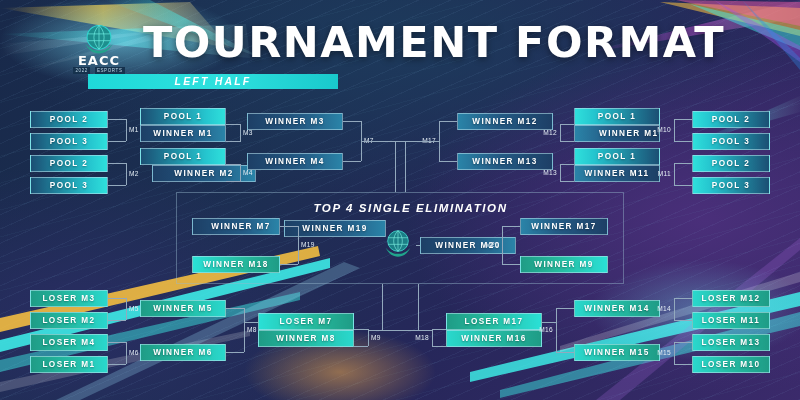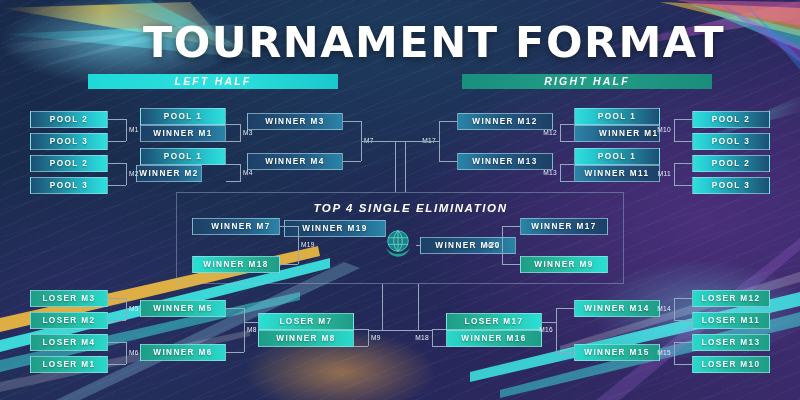--- a/index.html
+++ b/index.html
@@ -170,44 +170,56 @@
     <polygon points="800,292 470,372 470,382 800,306" fill="#3ff6ee" opacity=".8"></polygon>
     <polygon points="800,312 500,390 500,398 800,326" fill="#3ff6ee" opacity=".45"></polygon>
     <polygon points="800,272 560,346 560,352 800,282" fill="#ffffff" opacity=".2"></polygon>
     <polygon points="620,400 800,250 800,238 596,400" fill="#b06fe8" opacity=".22"></polygon>
 
     <ellipse cx="120" cy="40" rx="120" ry="46" fill="url(#glow1)"></ellipse>
     <ellipse cx="340" cy="372" rx="96" ry="42" fill="url(#glow2)"></ellipse>
     <ellipse cx="700" cy="310" rx="110" ry="50" fill="url(#glow1)" opacity=".6"></ellipse>
   </svg>
 
+  <div class="logo-block">
+    <svg class="logo-ball" viewBox="0 0 40 40">
+      <circle cx="20" cy="18" r="14" fill="#1d8e8e"></circle>
+      <circle cx="20" cy="18" r="14" fill="none" stroke="#2fd6cf" stroke-width="1.2"></circle>
+      <path d="M20 4 L20 32 M20 4 C12 12 12 24 20 32 M20 4 C28 12 28 24 20 32 M7 14 L33 14 M7 22 L33 22" stroke="#6ff0e4" stroke-width="1" fill="none" opacity=".8"></path>
+      <path d="M4 26 C8 34 14 37 20 37 C26 37 32 34 36 26 C30 33 24 34 20 34 C16 34 10 33 4 26 Z" fill="#23a38c"></path>
+    </svg>
+    <div class="logo-text">EACC</div>
+    <div class="logo-sub">
+      <span>2022</span>
+      <span>ESPORTS</span>
+    </div>
+  </div>
 
   <div class="title">TOURNAMENT FORMAT</div>
 
   <div class="half-bar" id="bar-left">LEFT HALF</div>
-  <div class="half-bar" id="bar-right">RIGHT HALF</div>
 
   <div class="center-panel"></div>
   <div class="center-title">TOP 4  SINGLE ELIMINATION</div>
   <svg class="center-emblem" viewBox="0 0 40 40">
     <circle cx="20" cy="17" r="12.5" fill="#1b7f86"></circle>
     <circle cx="20" cy="17" r="12.5" fill="none" stroke="#3fd9cf" stroke-width="1"></circle>
     <path d="M20 4.5 L20 29.5 M20 4.5 C13 11 13 23 20 29.5 M20 4.5 C27 11 27 23 20 29.5 M8 13 L32 13 M8 21 L32 21" stroke="#7ff0e2" stroke-width=".9" fill="none" opacity=".85"></path>
     <path d="M5 25 C9 33 14.5 36 20 36 C25.5 36 31 33 35 25 C29.5 31.5 24 32.5 20 32.5 C16 32.5 10.5 31.5 5 25 Z" fill="#20a48c"></path>
   </svg>
 
   <div id="boxes">
       <div class="bx g-cyan" style="left: 30px; top: 111px; width: 78px;">POOL 2</div>
       <div class="bx g-cyan" style="left: 30px; top: 133px; width: 78px;">POOL 3</div>
       <div class="bx g-cyan" style="left: 30px; top: 155px; width: 78px;">POOL 2</div>
       <div class="bx g-cyan" style="left: 30px; top: 177px; width: 78px;">POOL 3</div>
       <div class="bx g-cyan" style="left: 140px; top: 108px; width: 86px;">POOL 1</div>
       <div class="bx g-drk" style="left: 140px; top: 125px; width: 86px;">WINNER M1</div>
       <div class="bx g-cyan" style="left: 140px; top: 148px; width: 86px;">POOL 1</div>
-      <div class="bx g-drk" style="left: 136px; top: 165px; width: 66px;">WINNER M2</div>
+      <div class="bx g-drk" style="left: 152px; top: 165px; width: 104px;">WINNER M2</div>
       <div class="bx g-drk" style="left: 247px; top: 113px; width: 96px;">WINNER M3</div>
       <div class="bx g-drk" style="left: 247px; top: 153px; width: 96px;">WINNER M4</div>
       <div class="bx g-cyanR" style="left: 692px; top: 111px; width: 78px;">POOL 2</div>
       <div class="bx g-cyanR" style="left: 692px; top: 133px; width: 78px;">POOL 3</div>
       <div class="bx g-cyanR" style="left: 692px; top: 155px; width: 78px;">POOL 2</div>
       <div class="bx g-cyanR" style="left: 692px; top: 177px; width: 78px;">POOL 3</div>
       <div class="bx g-cyanR" style="left: 574px; top: 108px; width: 86px;">POOL 1</div>
       <div class="bx g-drkR" style="left: 574px; top: 125px; width: 86px; padding-left: 24px;">WINNER M10</div>
       <div class="bx g-cyanR" style="left: 574px; top: 148px; width: 86px;">POOL 1</div>
       <div class="bx g-drkR" style="left: 574px; top: 165px; width: 86px;">WINNER M11</div>

